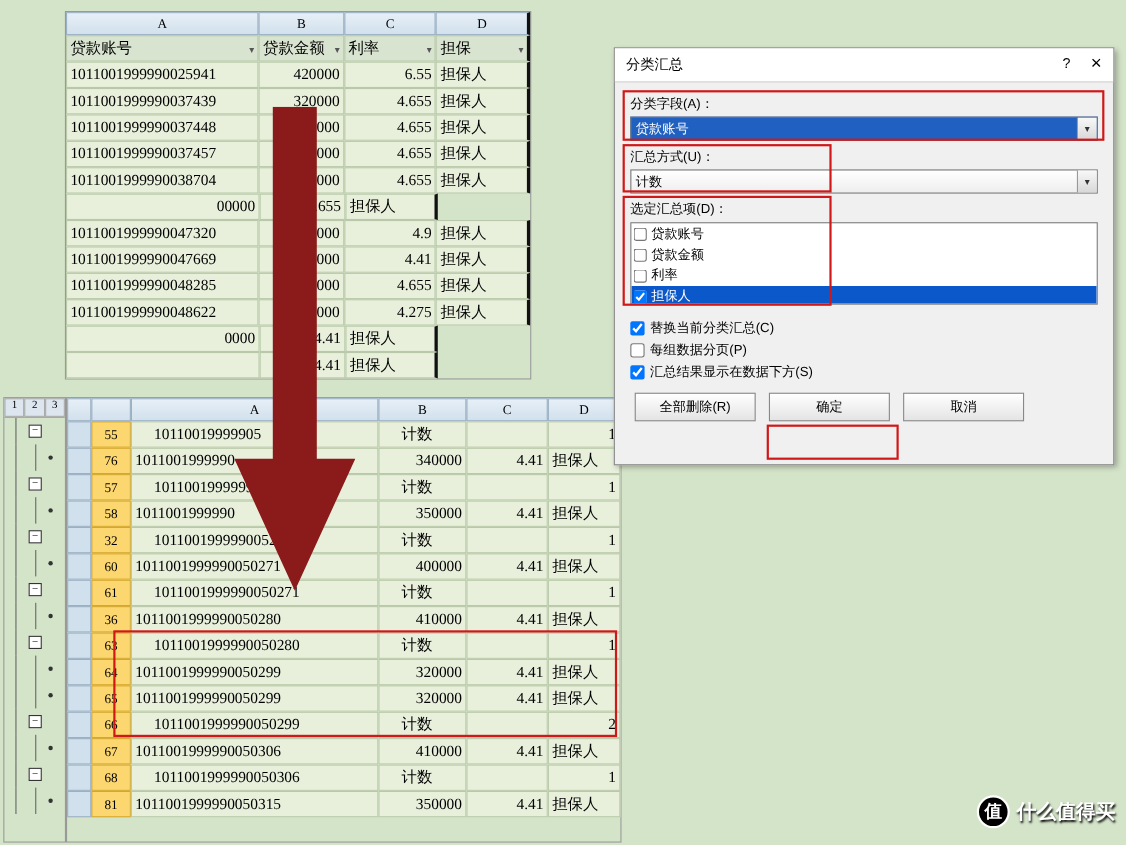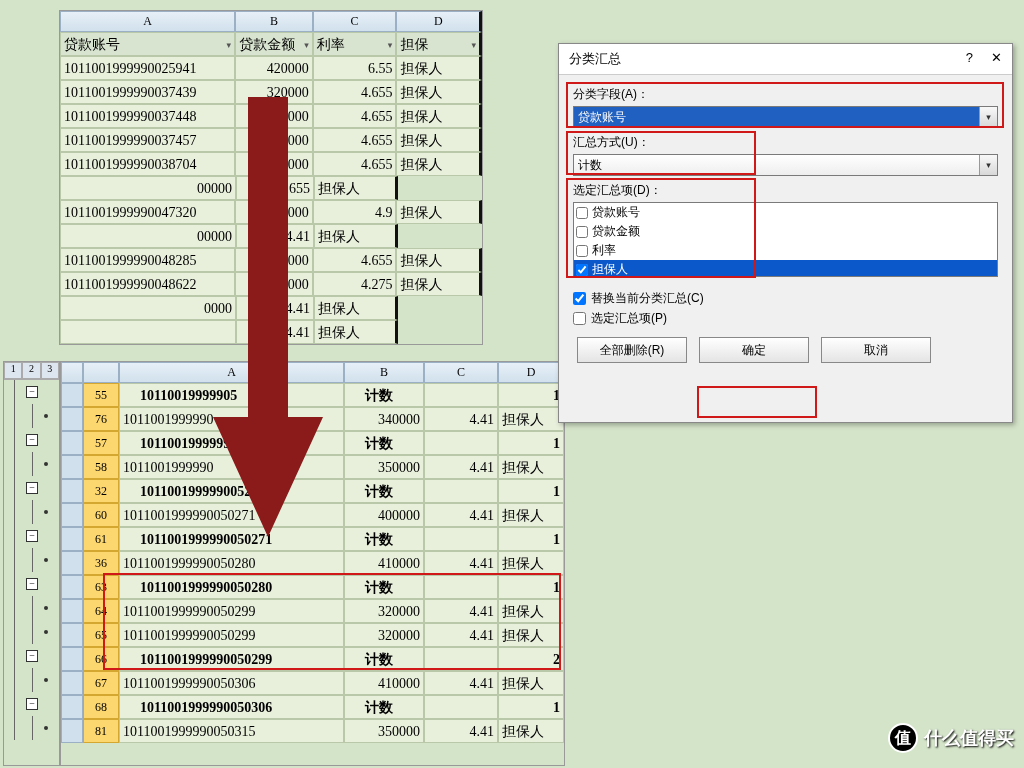--- a/index.html
+++ b/index.html
@@ -15,21 +15,21 @@
   .sheet {
     position: absolute;
     background: #d4e4c9;
     border: 1px solid #999;
   }
   .colhdr-row { display: flex; background: linear-gradient(#e8f0f8, #d0e0ec); }
   .colhdr { border: 1px solid #9bb0c4; text-align: center; font-size: 12px; padding: 2px 0; }
   .cell { border: 1px solid #b8c8a8; padding: 2px 3px; overflow: hidden; white-space: nowrap; height: 24px; line-height: 20px; background: #e8f0dc; font-size: 14px; }
   .rown { background: #fcd770; border: 1px solid #d4a830; text-align: center; font-size: 12px; height: 24px; line-height: 22px; }
   .num { text-align: right; }
-  .bold { font-weight: bold; padding-left: 20px; }
+  .bold { font-weight: normal; padding-left: 20px; }
   
   .sheet1 { left: 59px; top: 10px; width: 424px; height: 335px; }
   .sheet1 .colhdr-row .colhdr:nth-child(1){width:176px;} .sheet1 .colhdr-row .colhdr:nth-child(2){width:78px;} .sheet1 .colhdr-row .colhdr:nth-child(3){width:84px;} .sheet1 .colhdr-row .colhdr:nth-child(4){width:86px;}
   .sheet1 .row { display:flex; }
   .sheet1 .row .cell:nth-child(1){width:176px;} .sheet1 .row .cell:nth-child(2){width:78px;} .sheet1 .row .cell:nth-child(3){width:84px;} .sheet1 .row .cell:nth-child(4){width:86px;}
   .filter { font-size:9px; color:#555; float:right; }
   .divdark { border-right: 3px solid #111; }
   .hdrcell { background:#d8e4d0; font-size:14px; }
   
   .outline { position:absolute; left:3px; top:361px; width:57px; height:405px; background:#d4e4c9; border:1px solid #999; font-size:10px; }
@@ -141,20 +141,21 @@
         <div class="cell num">4.655</div>
         <div class="cell divdark" style="text-align: left;">担保人</div>
       </div>
       <div class="row">
         <div class="cell">1011001999990047320</div>
         <div class="cell num">00000</div>
         <div class="cell num">4.9</div>
         <div class="cell divdark" style="text-align: left;">担保人</div>
       </div>
       <div class="row">
+        <div class="cell">1011001999990047669</div>
         <div class="cell num">00000</div>
         <div class="cell num">4.41</div>
         <div class="cell divdark" style="text-align: left;">担保人</div>
       </div>
       <div class="row">
         <div class="cell">1011001999990048285</div>
         <div class="cell num">60000</div>
         <div class="cell num">4.655</div>
         <div class="cell divdark" style="text-align: left;">担保人</div>
       </div>
@@ -426,21 +427,25 @@
           <span>担保人</span>
         </div>
     </div>
     <div style="height:10px"></div>
     <div class="chk">
         <input type="checkbox" checked="" style="">
         <span>替换当前分类汇总(C)</span>
       </div>
     <div class="chk">
         <input type="checkbox" style="">
-        <span>选定汇总项(P)</span>
+        <span>每组数据分页(P)</span>
+      </div>
+    <div class="chk">
+        <input type="checkbox" checked="" style="">
+        <span>汇总结果显示在数据下方(S)</span>
       </div>
     <div class="dlg-buttons">
       <button>全部删除(R)</button>
       <button>确定</button>
       <button>取消</button>
     </div>
   </div>
 </div>
 
 <div class="redbox" style="left:566px;top:82px;width:438px;height:46px"></div>

